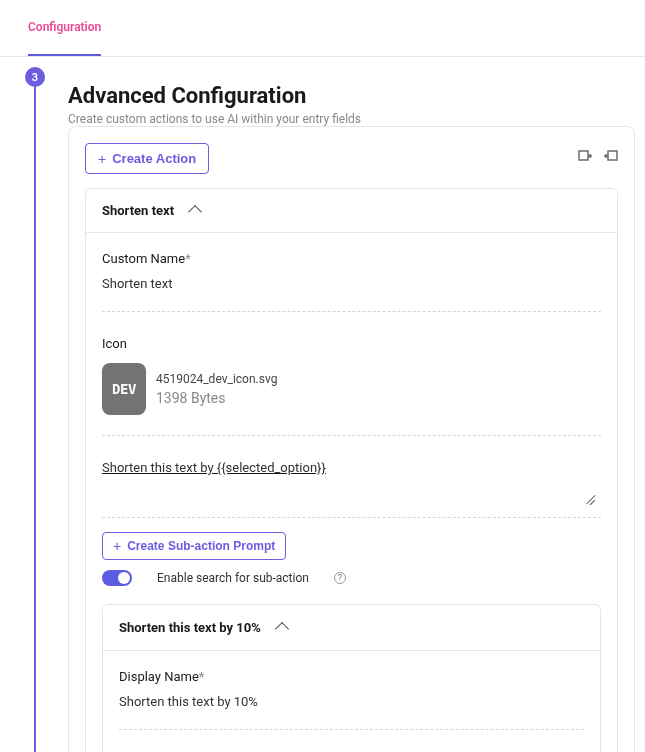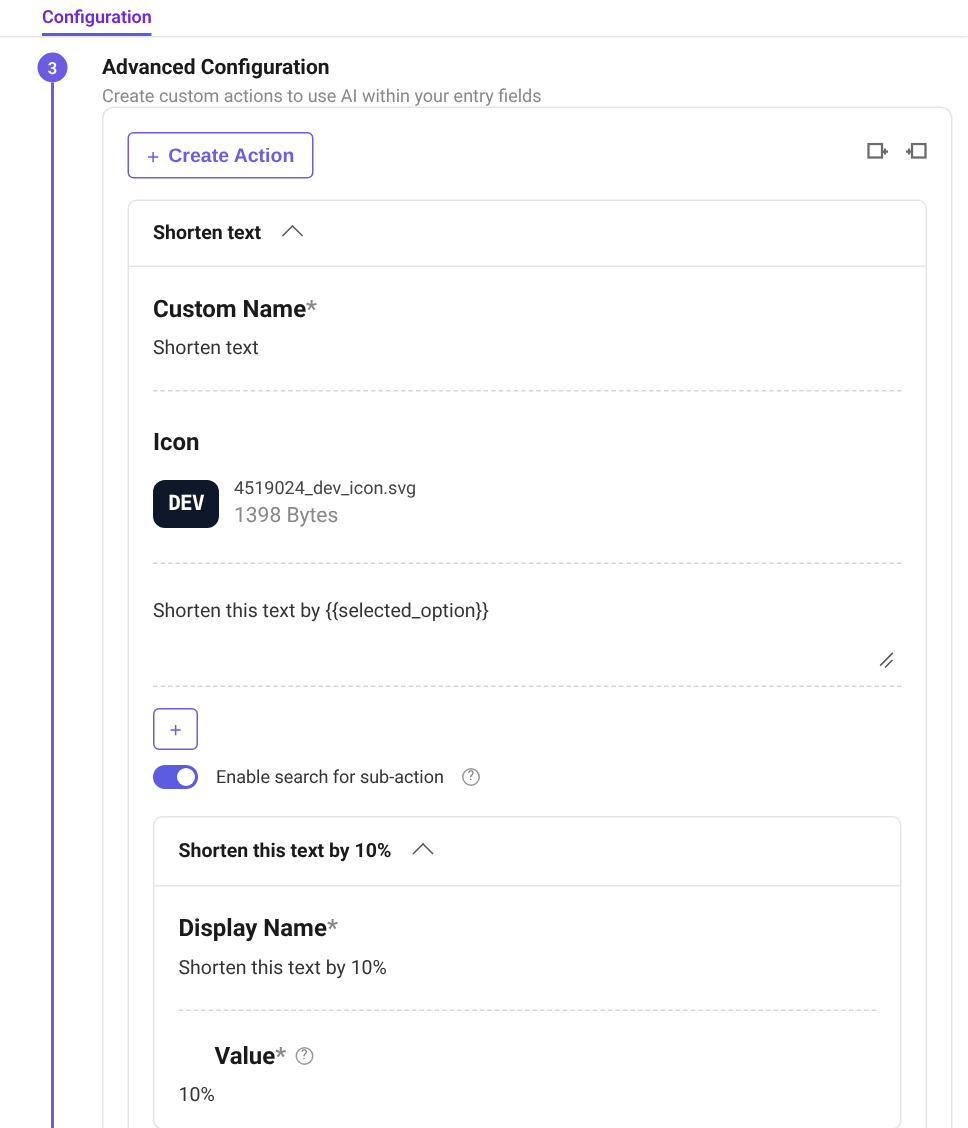--- a/index.html
+++ b/index.html
@@ -9,22 +9,22 @@
   color: #1a1a1a;
   background: #fff;
   width: 645px;
 }
 .tab-bar {
   border-bottom: 1px solid #e5e5e5;
   padding-left: 28px;
 }
 .tab {
   display: inline-block;
-  padding: 4px 0;
-  color: #6d28d9;
+  padding: 20px 0;
+  color: #ec4899;
   font-weight: 600;
   font-size: 12px;
   border-bottom: 2px solid #5b5ce0;
 }
 .content-wrap {
   display: flex;
   padding: 10px 0 0 20px;
 }
 .step-rail {
   width: 30px;
@@ -47,24 +47,24 @@
   flex: 1;
   width: 2px;
   background: #6b5ce0;
   margin-top: 0;
 }
 .main {
   flex: 1;
   padding: 0 10px 0 18px;
 }
 .section-title {
-  font-size: 14px;
+  font-size: 22px;
   font-weight: 700;
   color: #1a1a1a;
-  margin-top: 2px;
+  margin-top: 16px;
 }
 .section-sub {
   font-size: 12px;
   color: #888;
   margin-top: 4px;
   margin-bottom: 0;
 }
 .card {
   border: 1px solid #e5e5e5;
   border-radius: 8px;
@@ -134,40 +134,40 @@
 .subcard-body {
   padding: 18px 16px 4px 16px;
 }
 .field-group {
   padding-bottom: 20px;
   border-bottom: 1px dashed #d5d5d5;
   margin-bottom: 24px;
 }
 .field-group:last-child { margin-bottom: 0; }
 .field-label {
-  font-size: 16px;
-  font-weight: 700;
+  font-size: 13px;
+  font-weight: 400;
   color: #1a1a1a;
 }
 .req { color: #888; }
 .field-value {
   margin-top: 10px;
   font-size: 13px;
   color: #333;
 }
 .icon-row {
   display: flex;
   align-items: center;
   gap: 10px;
   margin-top: 12px;
 }
 .dev-icon {
   width: 44px;
-  height: 32px;
-  background: #0f172a;
+  height: 52px;
+  background: #737373;
   border-radius: 8px;
   color: #fff;
   display: flex;
   align-items: center;
   justify-content: center;
   font-size: 14px;
   font-weight: 700;
   font-family: monospace;
   letter-spacing: -0.5px;
 }
@@ -175,41 +175,42 @@
   font-size: 12px;
   color: #444;
   line-height: 1.5;
 }
 .icon-meta .bytes { color: #888; font-size: 14px; }
 .prompt-area {
   position: relative;
   padding-bottom: 42px;
   border-bottom: 1px dashed #d5d5d5;
   margin-bottom: 14px;
+  text-decoration: underline;
 }
 .resize-handle {
   position: absolute;
   right: 6px;
   bottom: 14px;
   width: 10px; height: 10px;
   cursor: nwse-resize;
 }
 .resize-handle::before, .resize-handle::after {
   content: '';
   position: absolute;
   background: #555;
   height: 1px;
   transform: rotate(-45deg);
 }
 .resize-handle::before { width: 12px; right: -2px; bottom: 3px; }
 .resize-handle::after { width: 7px; right: -1px; bottom: 0px; }
 .toggle-row {
   display: flex;
   align-items: center;
-  gap: 12px;
+  gap: 25px;
   padding: 10px 0 18px;
   font-size: 12px;
   color: #333;
 }
 .toggle {
   width: 30px; height: 16px;
   background: #5b5ce0;
   border-radius: 999px;
   position: relative;
   cursor: pointer;
@@ -320,20 +321,21 @@
 
           <div style="margin-bottom:0;">
             <div class="prompt-area">
               <div class="field-value">Shorten this text by {{selected_option}}</div>
               <div class="resize-handle"></div>
             </div>
           </div>
 
           <button class="btn-outline small">
             <span class="plus-icon">+</span>
+            <span>Create Sub-action Prompt</span>
           </button>
 
           <div class="toggle-row">
             <span class="toggle"></span>
             <span>Enable search for sub-action</span>
             <span class="help-icon">?</span>
           </div>
 
           <div class="nested-card">
             <div class="nested-header">

